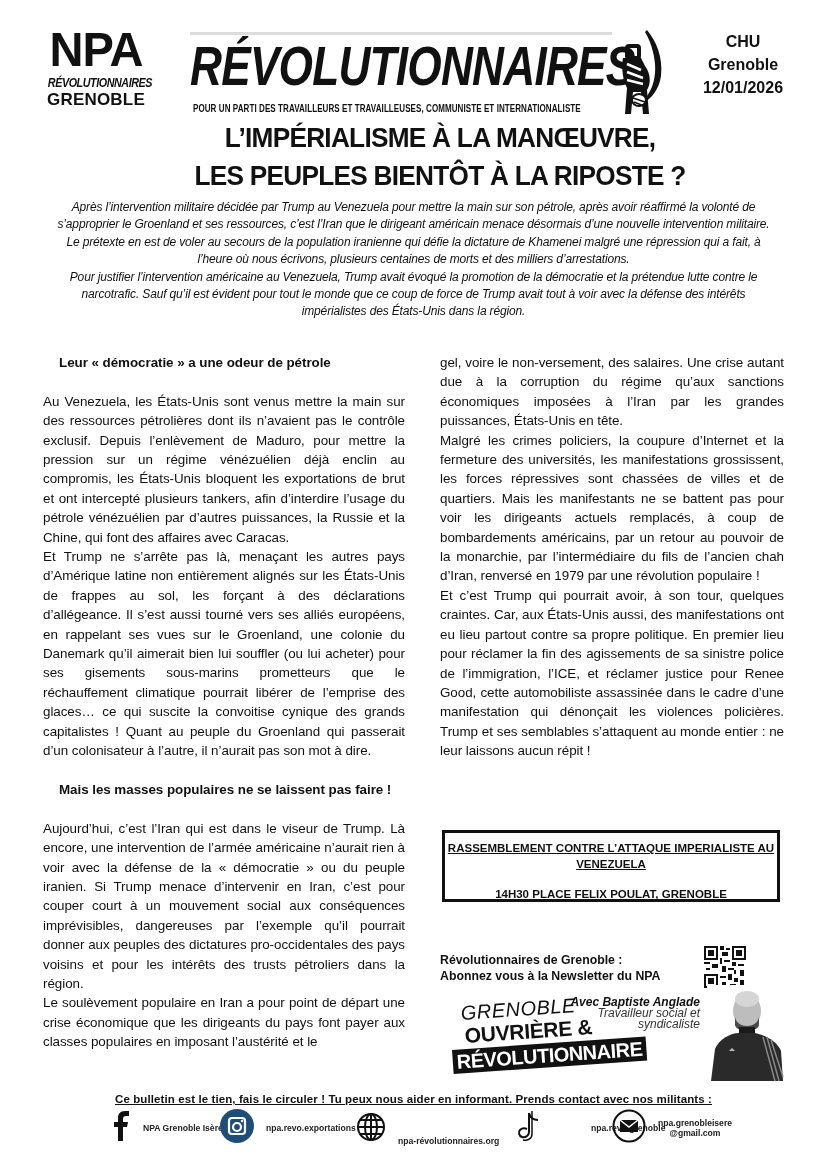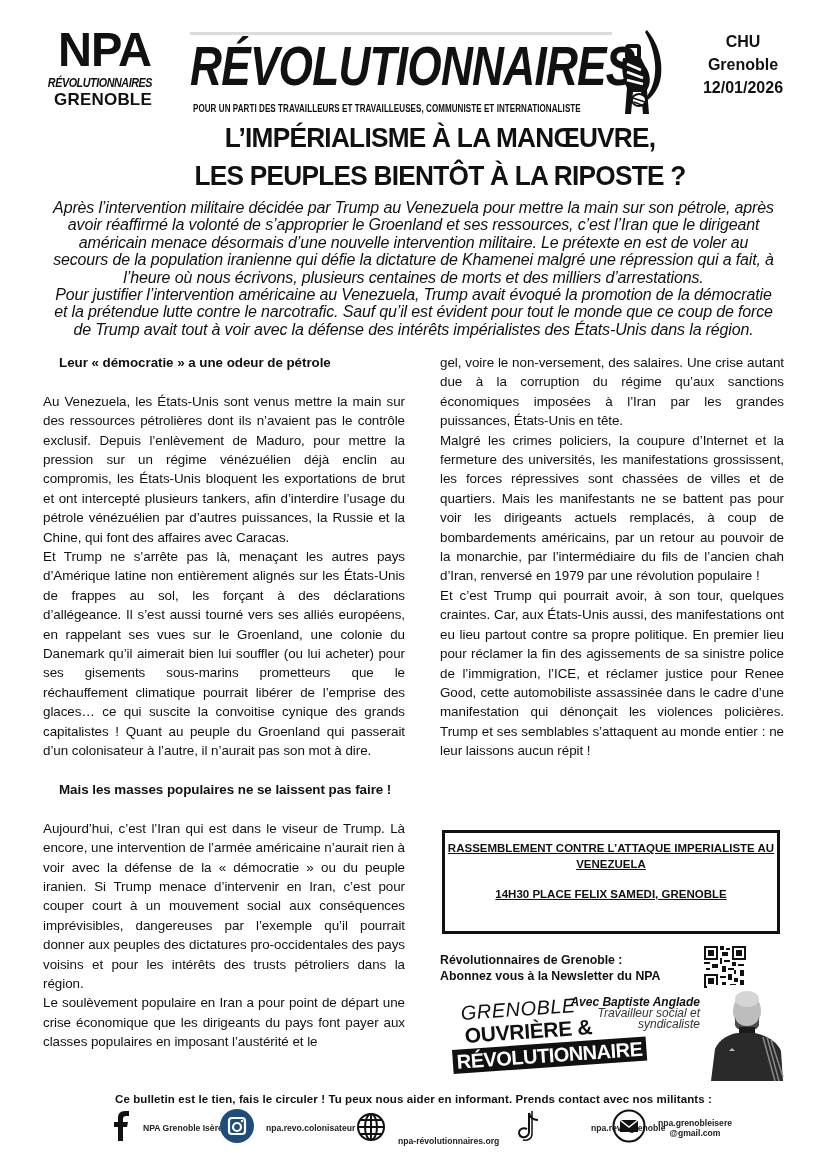--- a/index.html
+++ b/index.html
@@ -1,66 +1,66 @@
 <!DOCTYPE html>
 <html><head>
 <meta charset="utf-8">
 <style>
   html, body { margin:0; padding:0; background:#fff; }
   body { width:827px; height:1169px; position:relative; overflow:hidden; color:#111; font-family:"Liberation Sans", sans-serif; }
   .abs { position:absolute; }
 
   
-  .npa-logo { left:40px; top:28px; width:112px; text-align:right; }
+  .npa-logo { left:40px; top:28px; width:112px; text-align:center; }
   .npa-big { font-family:"Liberation Sans", sans-serif; font-weight:900; font-size:48px; line-height:44px; letter-spacing:-1px; transform:scaleX(0.98); display:block; }
   .npa-rev { font-family:"Liberation Sans Narrow","Liberation Sans", sans-serif; font-style:italic; font-weight:700; font-size:12.5px; line-height:15px; display:block; margin-top:4px; letter-spacing:-0.5px; transform:scaleX(0.86); }
   .npa-gre { font-weight:900; font-size:17px; line-height:18px; display:block; letter-spacing:0.2px; }
 
   .rule-top { left:190px; top:32px; width:422px; height:3px; background:#dcdcdc; }
   .brand { left:190px; top:36px; width:430px; height:60px; overflow:visible; }
   .brand-title { font-family:"Liberation Sans", sans-serif; font-weight:700; font-style:italic; font-size:56px; line-height:60px; letter-spacing:-1px; display:inline-block; transform-origin:left top; transform:scaleX(0.79); white-space:nowrap; }
   .brand-sub { left:193px; top:102px; font-family:"Liberation Sans", sans-serif; font-weight:700; font-size:11px; line-height:12px; white-space:nowrap; transform-origin:left top; transform:scaleX(0.73); letter-spacing:0.1px; }
   .fist { left:617px; top:28px; width:48px; height:90px; }
 
   .meta { left:688px; top:30px; width:110px; text-align:center; font-weight:700; font-size:16px; line-height:23px; }
 
   .headline { left:100px; top:118px; width:680px; text-align:center; font-weight:700; font-size:28.5px; line-height:38px; letter-spacing:-0.8px; }
   .headline span { display:block; transform:scaleX(0.92); }
 
-  .intro { left:50px; top:199px; width:727px; text-align:center; font-style:italic; font-size:16px; line-height:17.4px; letter-spacing:-0.15px; }
+  .intro { left:50px; top:199px; width:727px; text-align:center; font-style:italic; font-size:12px; line-height:17.4px; letter-spacing:-0.15px; }
   .intro p { margin:0; }
 
   
   .col { font-size:13.4px; line-height:19.4px; text-align:justify; letter-spacing:-0.05px; }
   .col p { margin:0; }
   .col h3 { margin:0; font-size:13.4px; font-weight:700; line-height:19.4px; text-align:left;padding-left:16px; }
   .col .gap { height:19.4px; }
   .col-left { left:43px; top:353px; width:362px; }
   .col-right { left:440px; top:353px; width:344px; }
 
   
-  .event { left:442px; top:830px; width:338px; height:104px; border:3px solid #111; box-sizing:border-box; text-align:center; font-weight:700; font-size:11.5px; line-height:15.5px; padding-top:8px; }
+  .event { left:442px; top:830px; width:338px; height:72px; border:3px solid #111; box-sizing:border-box; text-align:center; font-weight:700; font-size:11.5px; line-height:15.5px; padding-top:8px; }
   .event .u { text-decoration:underline; display:block; }
   .event .sp { height:15px; }
 
   
   .news { left:440px; top:952px; width:265px; font-weight:700; font-size:12.3px; line-height:16px; }
   .qr { left:704px; top:946px; width:42px; height:42px; }
   .person-cap { left:560px; top:997px; width:140px; text-align:right; font-size:12px; line-height:11px; }
   .person-cap .n { font-weight:700; font-style:italic; display:block; }
   .person-cap .r { font-style:italic; display:block; color:#333; }
   .photo { left:707px; top:985px; width:78px; height:96px; }
 
   .gob { left:452px; top:1000px; width:170px; height:80px; }
   .gob-1 { position:absolute; left:8px; top:2px; font-style:italic; font-size:20px; letter-spacing:0.5px; transform:rotate(-4deg); transform-origin:left top; }
   .gob-2 { position:absolute; left:12px; top:24px; font-weight:900; font-size:21px; transform:rotate(-4deg); transform-origin:left top; letter-spacing:-0.3px; }
   .gob-3 { position:absolute; left:0px; top:50px; background:#111; color:#fff; font-weight:900; font-size:20px; padding:0 4px; transform:rotate(-4deg); transform-origin:left top; letter-spacing:-0.5px; line-height:24px; }
 
   
-  .foot-line { left:115px; top:1092px; width:620px; font-weight:700; font-size:11.5px; line-height:14px; white-space:nowrap; letter-spacing:0.1px; }
+  .foot-line { left:115px; top:1092px; width:620px; font-weight:700; font-size:11.5px; line-height:14px; white-space:nowrap; letter-spacing:0.1px;text-decoration:underline; }
   .social { top:1110px; height:36px; display:flex; align-items:center; }
   .social .lbl { font-weight:700; font-size:8.6px; line-height:10px; margin-left:12px; color:#222; }
   .s-fb { left:113px; }
   .s-ig { left:220px; }
   .s-web { left:356px;align-items:flex-end; }
   .s-tt { left:515px;gap:36px; }
   .s-mail { left:612px; }
   .s-mail .lbl { text-align:center; }
 </style>
 </head>
@@ -119,21 +119,21 @@
 
 <div class="abs col col-right">
   <p>gel, voire le non-versement, des salaires. Une crise autant due à la corruption du régime qu’aux sanctions économiques imposées à l’Iran par les grandes puissances, États-Unis en tête.</p>
   <p>Malgré les crimes policiers, la coupure d’Internet et la fermeture des universités, les manifestations grossissent, les forces répressives sont chassées de villes et de quartiers. Mais les manifestants ne se battent pas pour voir les dirigeants actuels remplacés, à coup de bombardements américains, par un retour au pouvoir de la monarchie, par l’intermédiaire du fils de l’ancien chah d’Iran, renversé en 1979 par une révolution populaire !</p>
   <p>Et c’est Trump qui pourrait avoir, à son tour, quelques craintes. Car, aux États-Unis aussi, des manifestations ont eu lieu partout contre sa propre politique. En premier lieu pour réclamer la fin des agissements de sa sinistre police de l’immigration, l’ICE, et réclamer justice pour Renee Good, cette automobiliste assassinée dans le cadre d’une manifestation qui dénonçait les violences policières. Trump et ses semblables s’attaquent au monde entier : ne leur laissons aucun répit !</p>
 </div>
 
 <div class="abs event">
   <span class="u">RASSEMBLEMENT CONTRE L’ATTAQUE IMPERIALISTE AU VENEZUELA</span>
   <div class="sp"></div>
-  <span class="u">14H30 PLACE FELIX SAMEDI, GRENOBLE</span>
+  <span class="u">14H30 PLACE FELIX POULAT, GRENOBLE</span>
 </div>
 
 <div class="abs news">
   <div>Révolutionnaires de Grenoble :</div>
   <div>Abonnez vous à la Newsletter du NPA</div>
 </div>
 <div class="abs qr">
   <svg width="42" height="42" viewBox="0 0 21 21" shape-rendering="crispEdges">
     <rect width="21" height="21" fill="#fff"></rect>
     <g fill="#111">
@@ -207,21 +207,21 @@
 
 <div class="abs social s-ig">
   <span>
     <svg width="34" height="34" viewBox="0 0 34 34">
         <circle cx="17" cy="17" r="17" fill="#1f4d7a"></circle>
         <rect x="9" y="9" width="16" height="16" rx="3" fill="none" stroke="#fff" stroke-width="2.2"></rect>
         <circle cx="17" cy="18" r="4" fill="none" stroke="#fff" stroke-width="2.2"></circle>
         <circle cx="22" cy="12" r="1.2" fill="#fff"></circle>
       </svg>
   </span>
-  <span class="lbl">npa.revo.colonisateur</span>
+  <span class="lbl">npa.revo.exportations</span>
 </div>
 
 <div class="abs social s-web">
   <span>
     <svg width="30" height="30" viewBox="0 0 30 30">
         <g fill="none" stroke="#111" stroke-width="2">
           <circle cx="15" cy="15" r="13"></circle>
           <ellipse cx="15" cy="15" rx="6" ry="13"></ellipse>
           <line x1="2" y1="15" x2="28" y2="15"></line>
           <line x1="15" y1="2" x2="15" y2="28"></line>

